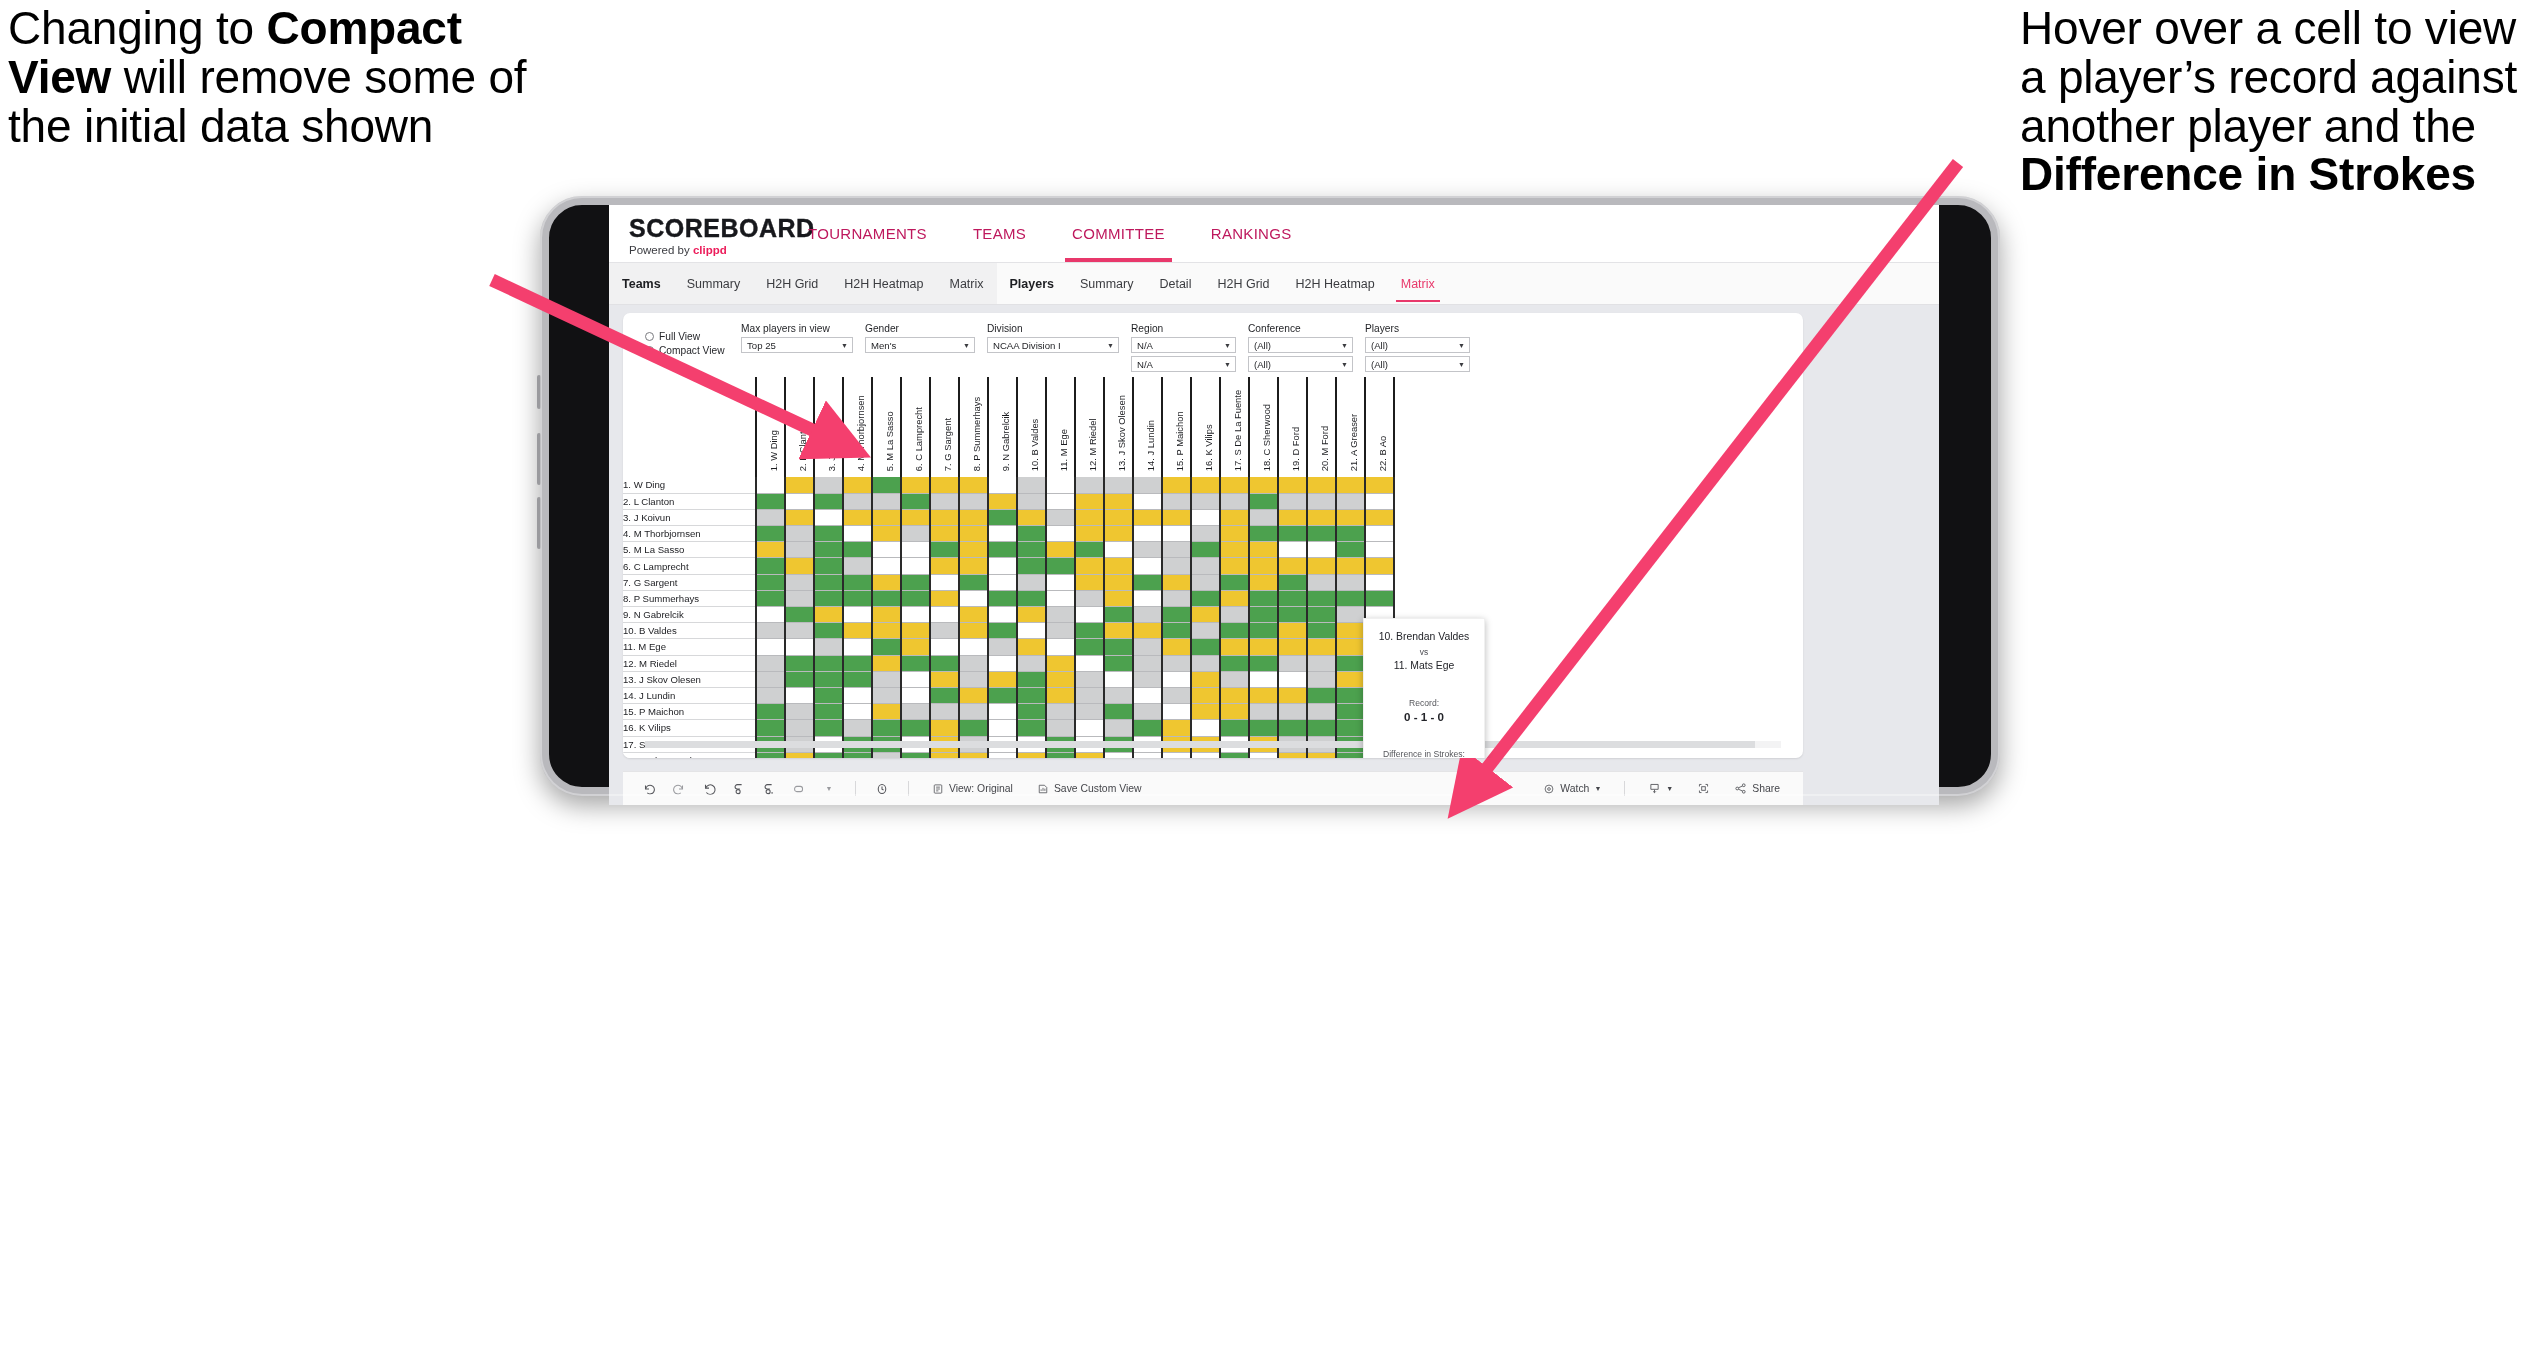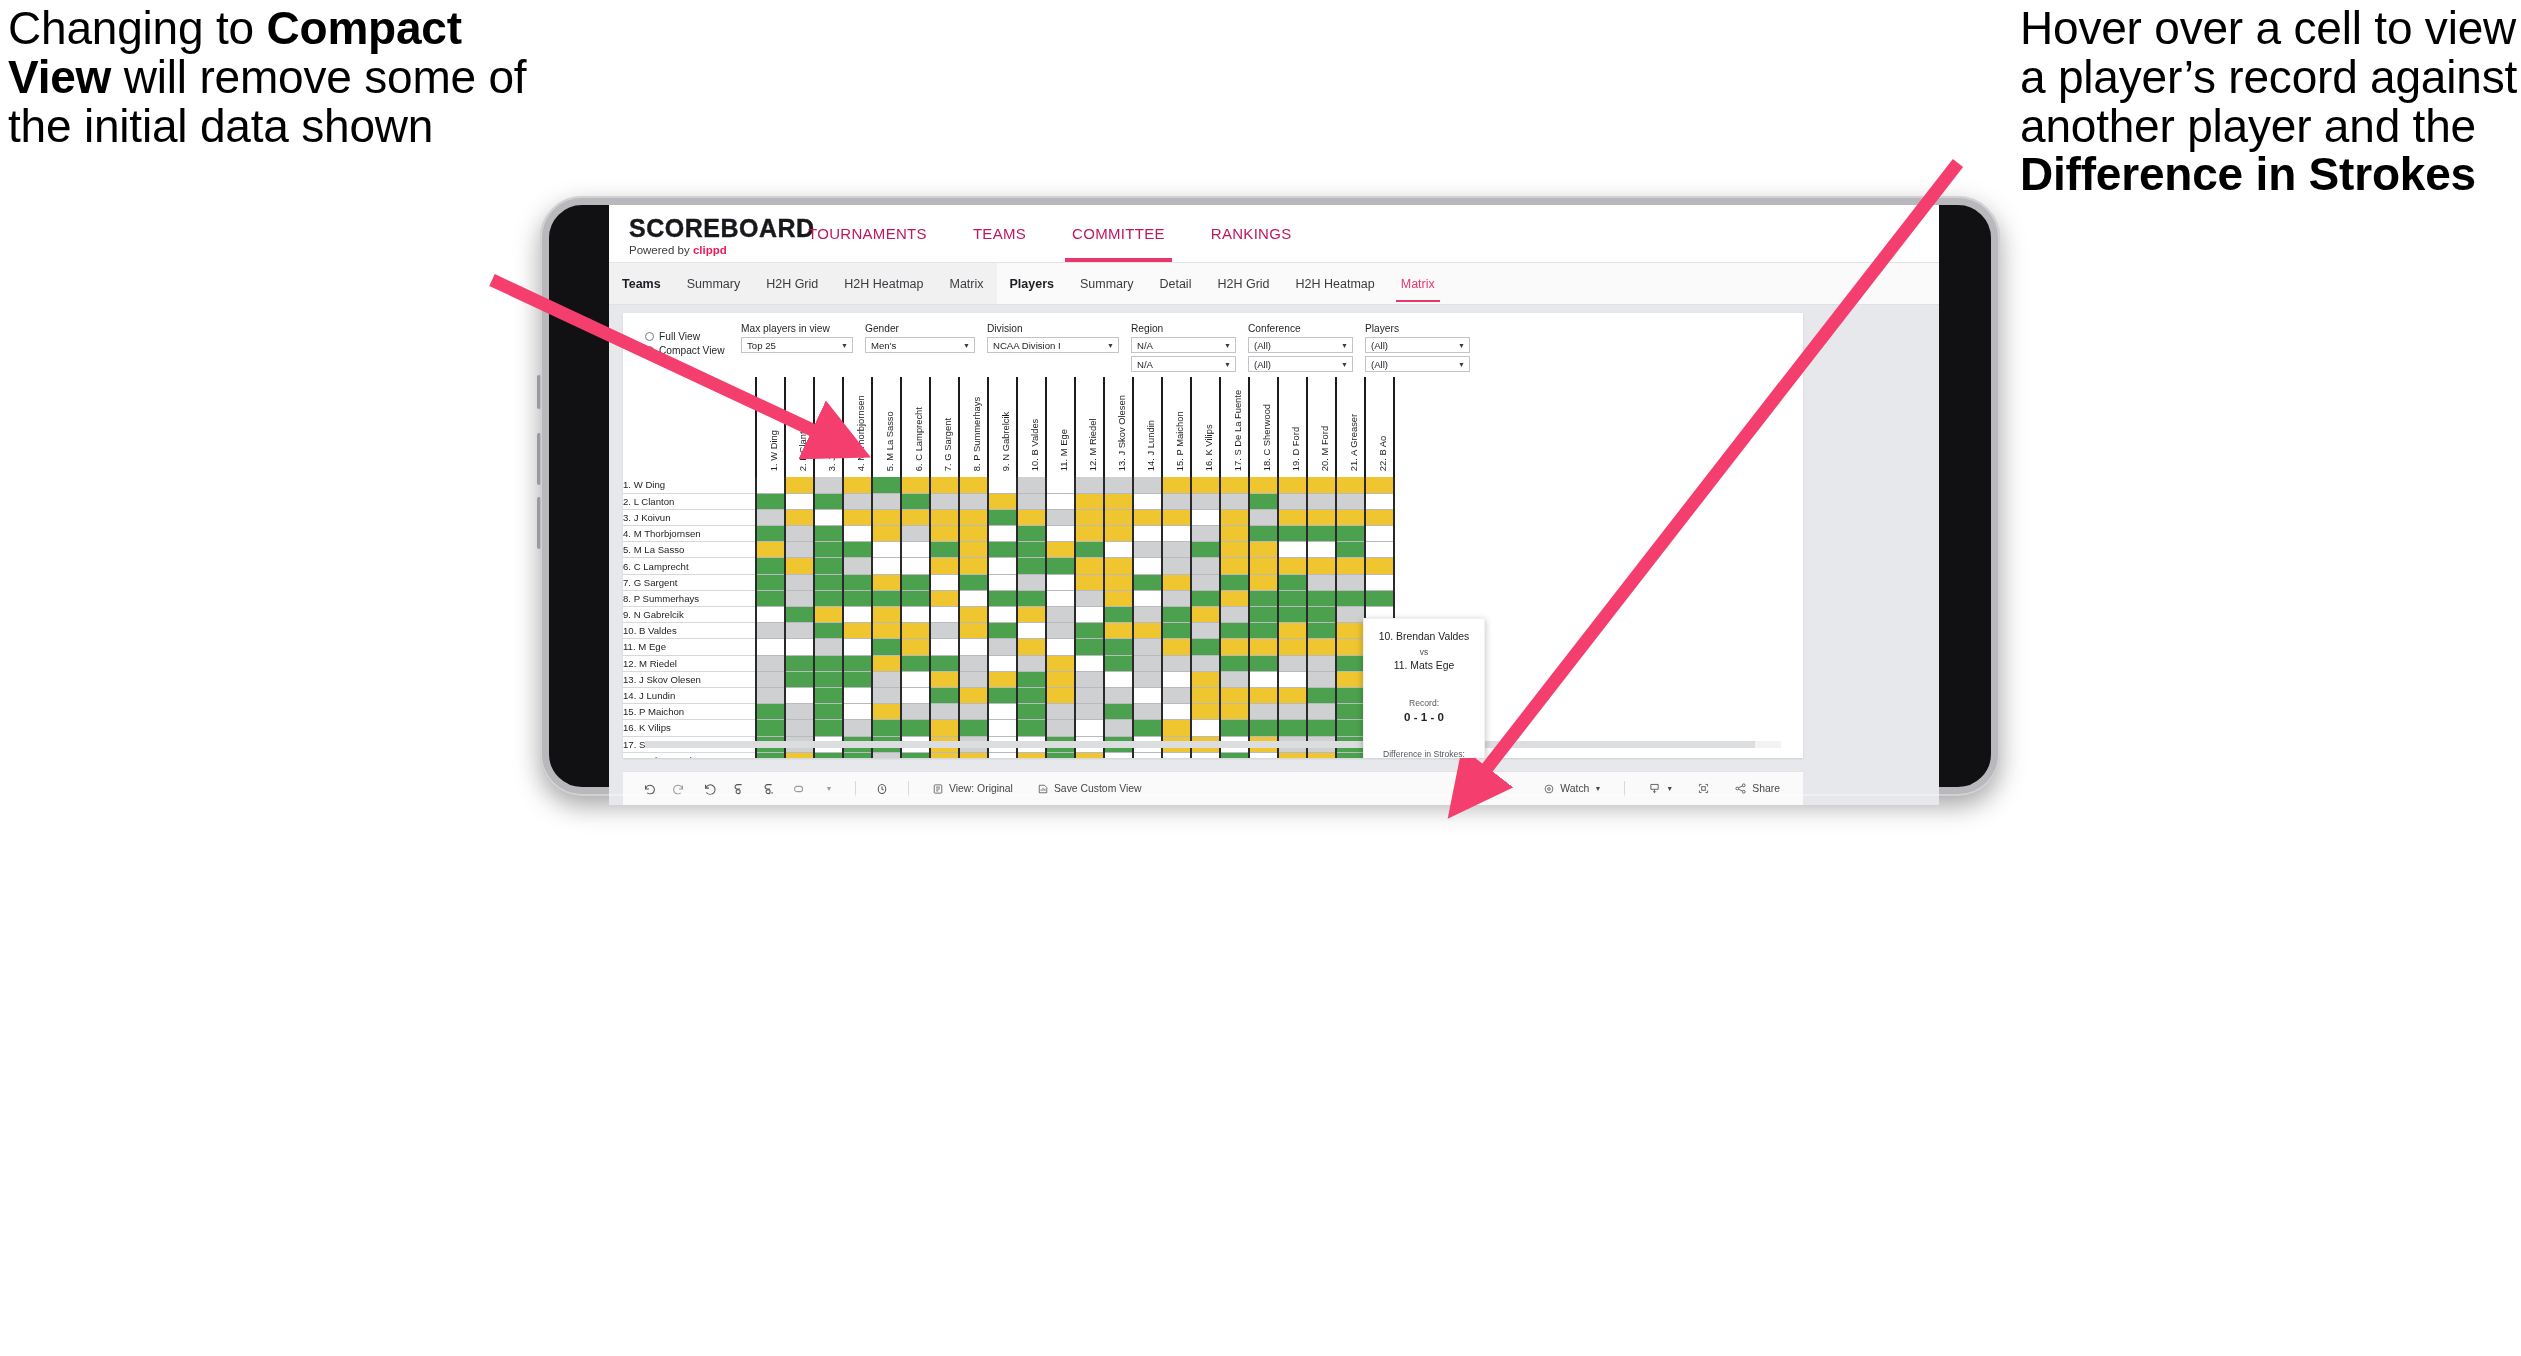--- a/index.html
+++ b/index.html
@@ -88,21 +88,21 @@
   }
   .sub-item.head { font-weight:700; color:#1d1e22; }
   .sub-item.sel  { color:#e8386b; }
   .sub-item.sel::after {
     content:""; position:absolute; left:8px; right:8px; bottom:2px; height:2.5px; background:#e8386b;
   }
 
   
   #board { position:absolute; left:0; top:100px; right:0; bottom:0; background:#e7e8ec; padding:8px 14px 0 14px;}
   #sheet { position:relative; background:#fff; width:1180px; height:445px; overflow:hidden;
-           box-shadow:0 1px 2px rgba(0,0,0,.10); }
+           box-shadow:0 1px 2px rgba(0,0,0,.10);border-radius:7px; }
 
   
   #filters { display:flex; align-items:flex-start; padding:10px 0 0 22px; gap:0px; font-size:10.2px; color:#26272b;}
   .viewtoggle { width:96px; padding-top:8px; }
   .radio-row { display:flex; align-items:center; gap:5px; margin-bottom:3px; font-size:10.2px;}
   .radio { width:9px; height:9px; border-radius:50%; border:1px solid #7a7b80; background:#fff; position:relative; flex:0 0 auto;}
   .radio.on::after{ content:""; position:absolute; left:2px; top:2px; width:3px;height:3px;border-radius:50%;background:#2b2c30;}
   .fgroup { margin-right:12px; }
   .flabel { font-size:10.2px; color:#1f2024; margin-bottom:3px; white-space:nowrap;}
   .fsel {

